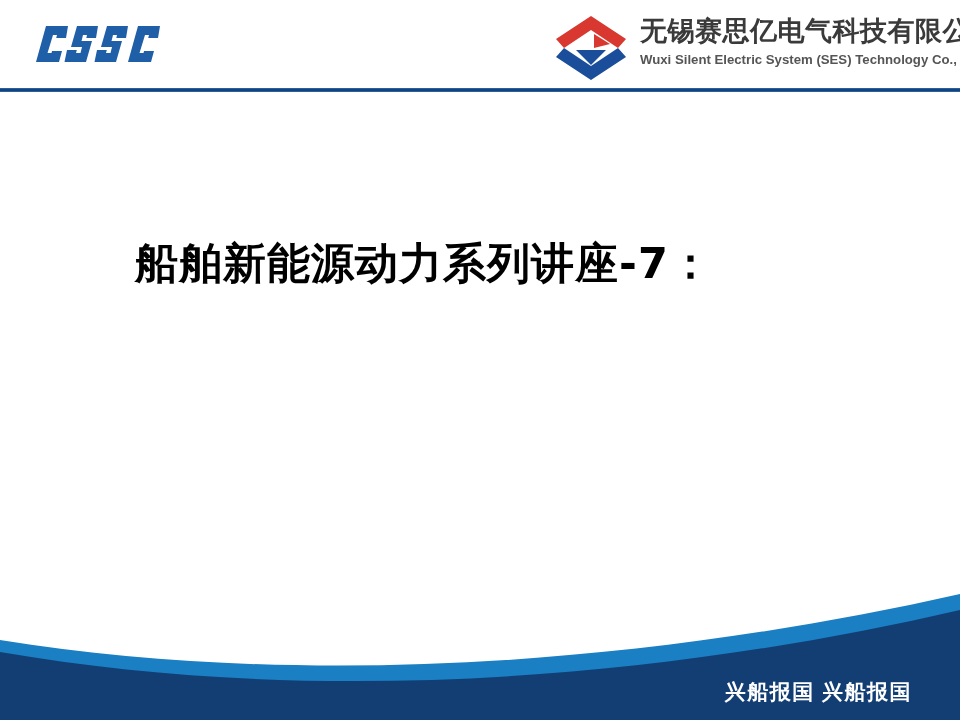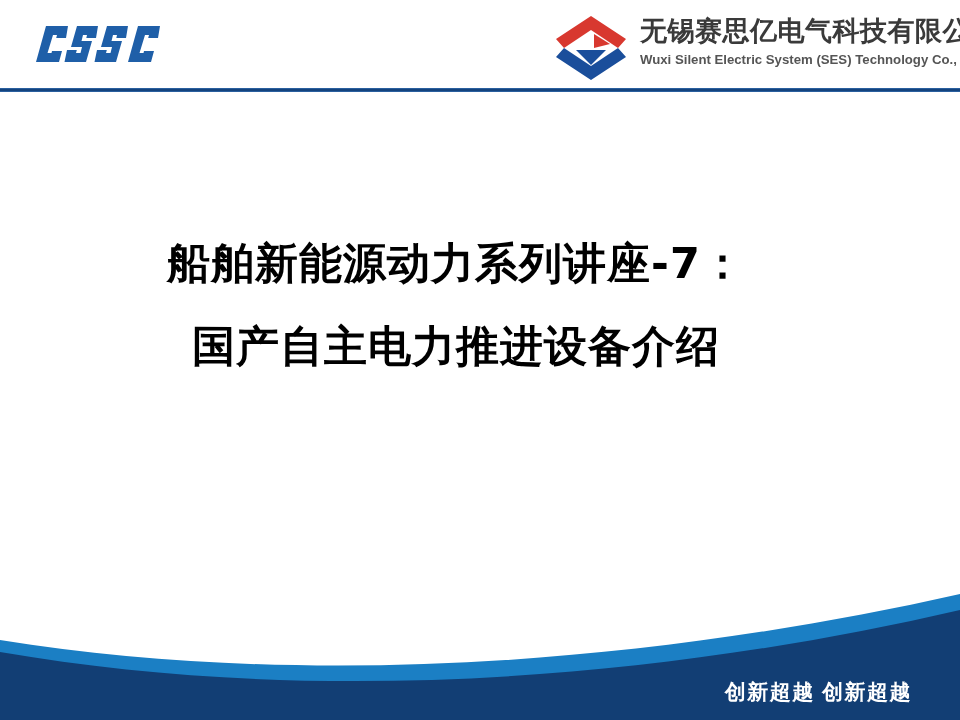--- a/index.html
+++ b/index.html
@@ -93,21 +93,20 @@
     box-sizing: border-box;
   }
 
   
   #title-block {
     position: absolute;
     left: 0;
     top: 222px;
     width: 848px;
     text-align: center;
-    padding-left: 32px;
   }
   .title-line {
     font-family: "DejaVu Sans", "Liberation Sans", sans-serif;
     font-weight: bold;
     font-size: 43px;
     line-height: 83px;
     color: #000000;
     letter-spacing: 1px;
     white-space: nowrap;
   }
@@ -174,26 +173,25 @@
         <div id="ses-cn">无锡赛思亿电气科技有限公司</div>
         <div id="ses-en">Wuxi Silent Electric System (SES) Technology Co., Ltd.</div>
       </div>
     </div>
 
     <div id="header-rule"></div>
   </div>
 
   <div id="title-block">
     <div class="title-line">船舶新能源动力系列讲座-7：</div>
-    <div class="title-line">国产自主电力推进设备介绍</div>
   </div>
 
   <div id="wave">
     <svg width="960" height="140" viewBox="0 0 960 140" preserveAspectRatio="none" aria-hidden="true">
 
       <path d="M0 60 C 300 108, 640 86, 960 14 L960 44 C 640 112, 300 130, 0 86 Z" fill="#1B7FC4"></path>
 
       <path d="M0 72 C 300 124, 640 104, 960 30 L960 140 L0 140 Z" fill="#123E74"></path>
     </svg>
-    <div id="slogan">创新超越  创新超越</div>
+    <div id="slogan">兴船报国  兴船报国</div>
   </div>
 
 </div>
 
 </body></html>

